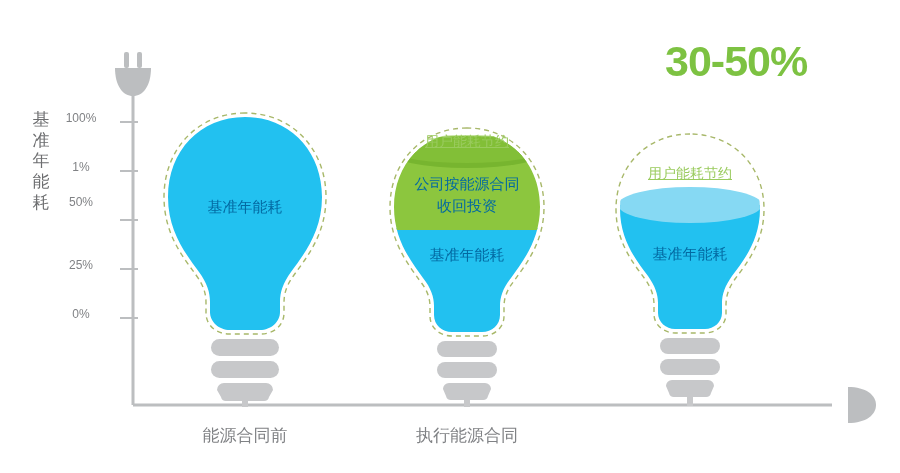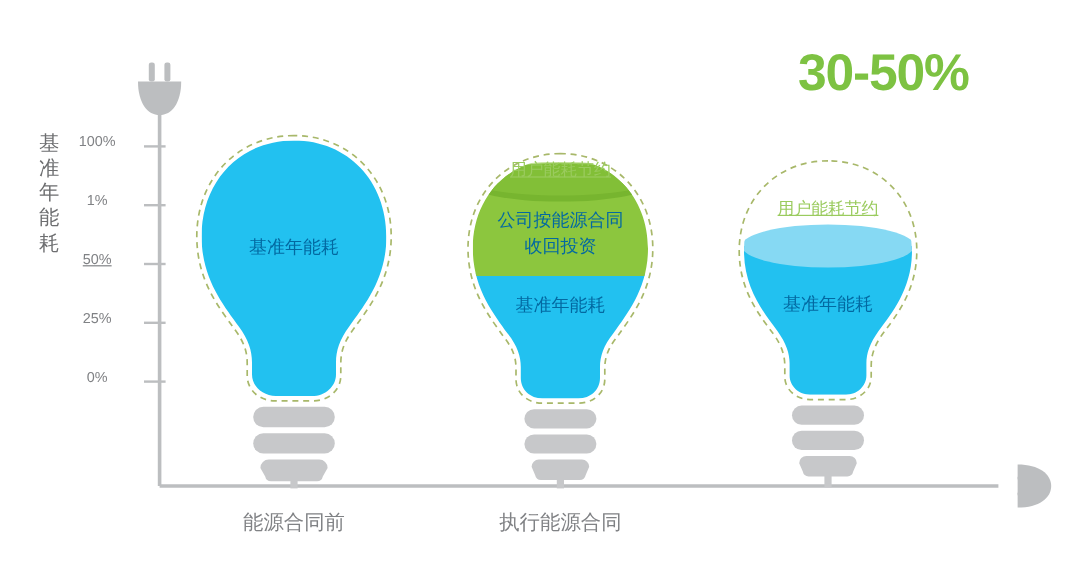--- a/index.html
+++ b/index.html
@@ -238,21 +238,21 @@
         <path d="M672,380 h36 a6,6 0 0 1 6,6 l-3,7 a5,5 0 0 1 -5,4 h-32 a5,5 0 0 1 -5,-4 l-3,-7 a6,6 0 0 1 6,-6 Z"></path>
         <rect x="687" y="395" width="6" height="11"></rect>
       </g>
     </g>
   </svg>
 
   <div class="axis-title" style="left:30px;top:110px;">基准年能耗</div>
 
   <div class="tick-label" style="left:48px;top:111px;width:66px;">100%</div>
   <div class="tick-label" style="left:48px;top:160px;width:66px;">1%</div>
-  <div class="tick-label" style="left:48px;top:209px;width:66px;text-decoration:underline;">50%</div>
+  <div class="tick-label" style="left:48px;top:195px;width:66px;">50%</div>
   <div class="tick-label" style="left:48px;top:258px;width:66px;">25%</div>
   <div class="tick-label" style="left:48px;top:307px;width:66px;">0%</div>
 
   <div class="cat-label" style="left:165px;top:424px;width:160px;">能源合同前</div>
   <div class="cat-label" style="left:387px;top:424px;width:160px;">执行能源合同</div>
 
   <div class="bulb-text" style="left:165px;top:196px;width:160px;">基准年能耗</div>
 
   <div class="save-label" style="left:387px;top:133px;width:160px;">用户能耗节约</div>
   <div class="bulb-text" style="left:387px;top:173px;width:160px;">公司按能源合同</div>

